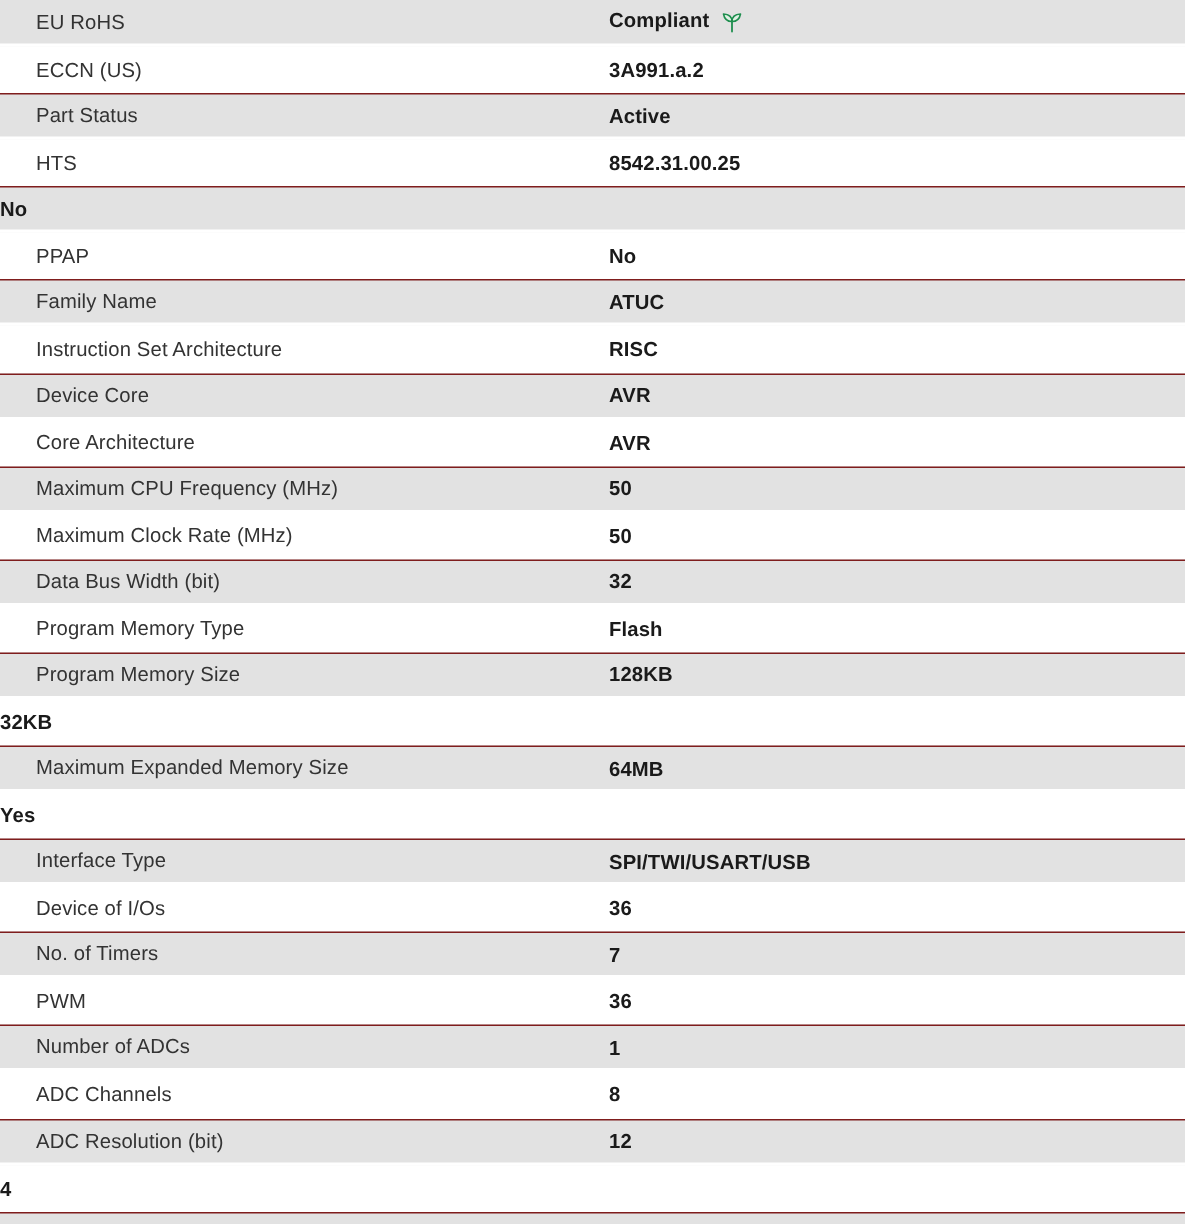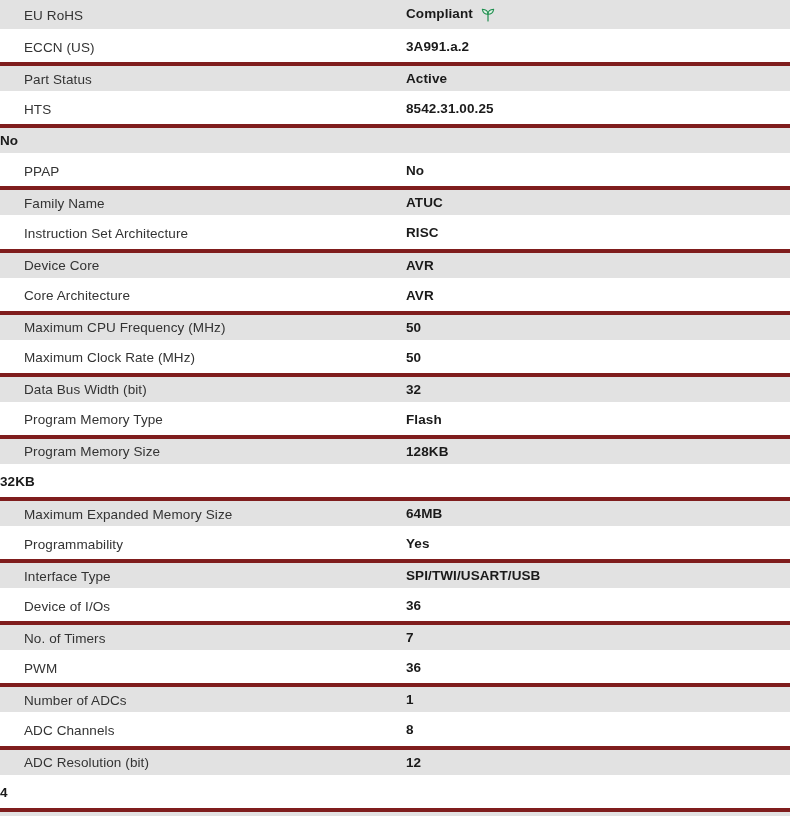--- a/index.html
+++ b/index.html
@@ -16,21 +16,21 @@
   }
   .row {
     display: flex;
     align-items: center;
     height: 31.07px;
     box-sizing: border-box;
     background: #ffffff;
   }
   .row.alt {
     background: var(--alt-bg, #e2e2e2);
-    border-top: 4px solid #7f1d1d;
+    border-top: 1px solid #7f1d1d;
     border-bottom: 2px solid #ffffff;
   }
   .row.alt:first-child {
     border-top: none;
   }
   .label-cell {
     width: 406px;
     padding-left: 24px;
     box-sizing: border-box;
     flex: 0 0 auto;
@@ -170,21 +170,20 @@
         <span class="value">32KB</span>
       </div>
     </div>
     <div class="row alt">
       <div class="label-cell"><span>Maximum Expanded Memory Size</span></div>
       <div class="value-cell">
         <span class="value">64MB</span>
       </div>
     </div>
     <div class="row plain">
-      <div class="label-cell"><span>Programmability</span></div>
       <div class="value-cell">
         <span class="value">Yes</span>
       </div>
     </div>
     <div class="row alt">
       <div class="label-cell"><span>Interface Type</span></div>
       <div class="value-cell">
         <span class="value">SPI/TWI/USART/USB</span>
       </div>
     </div>

